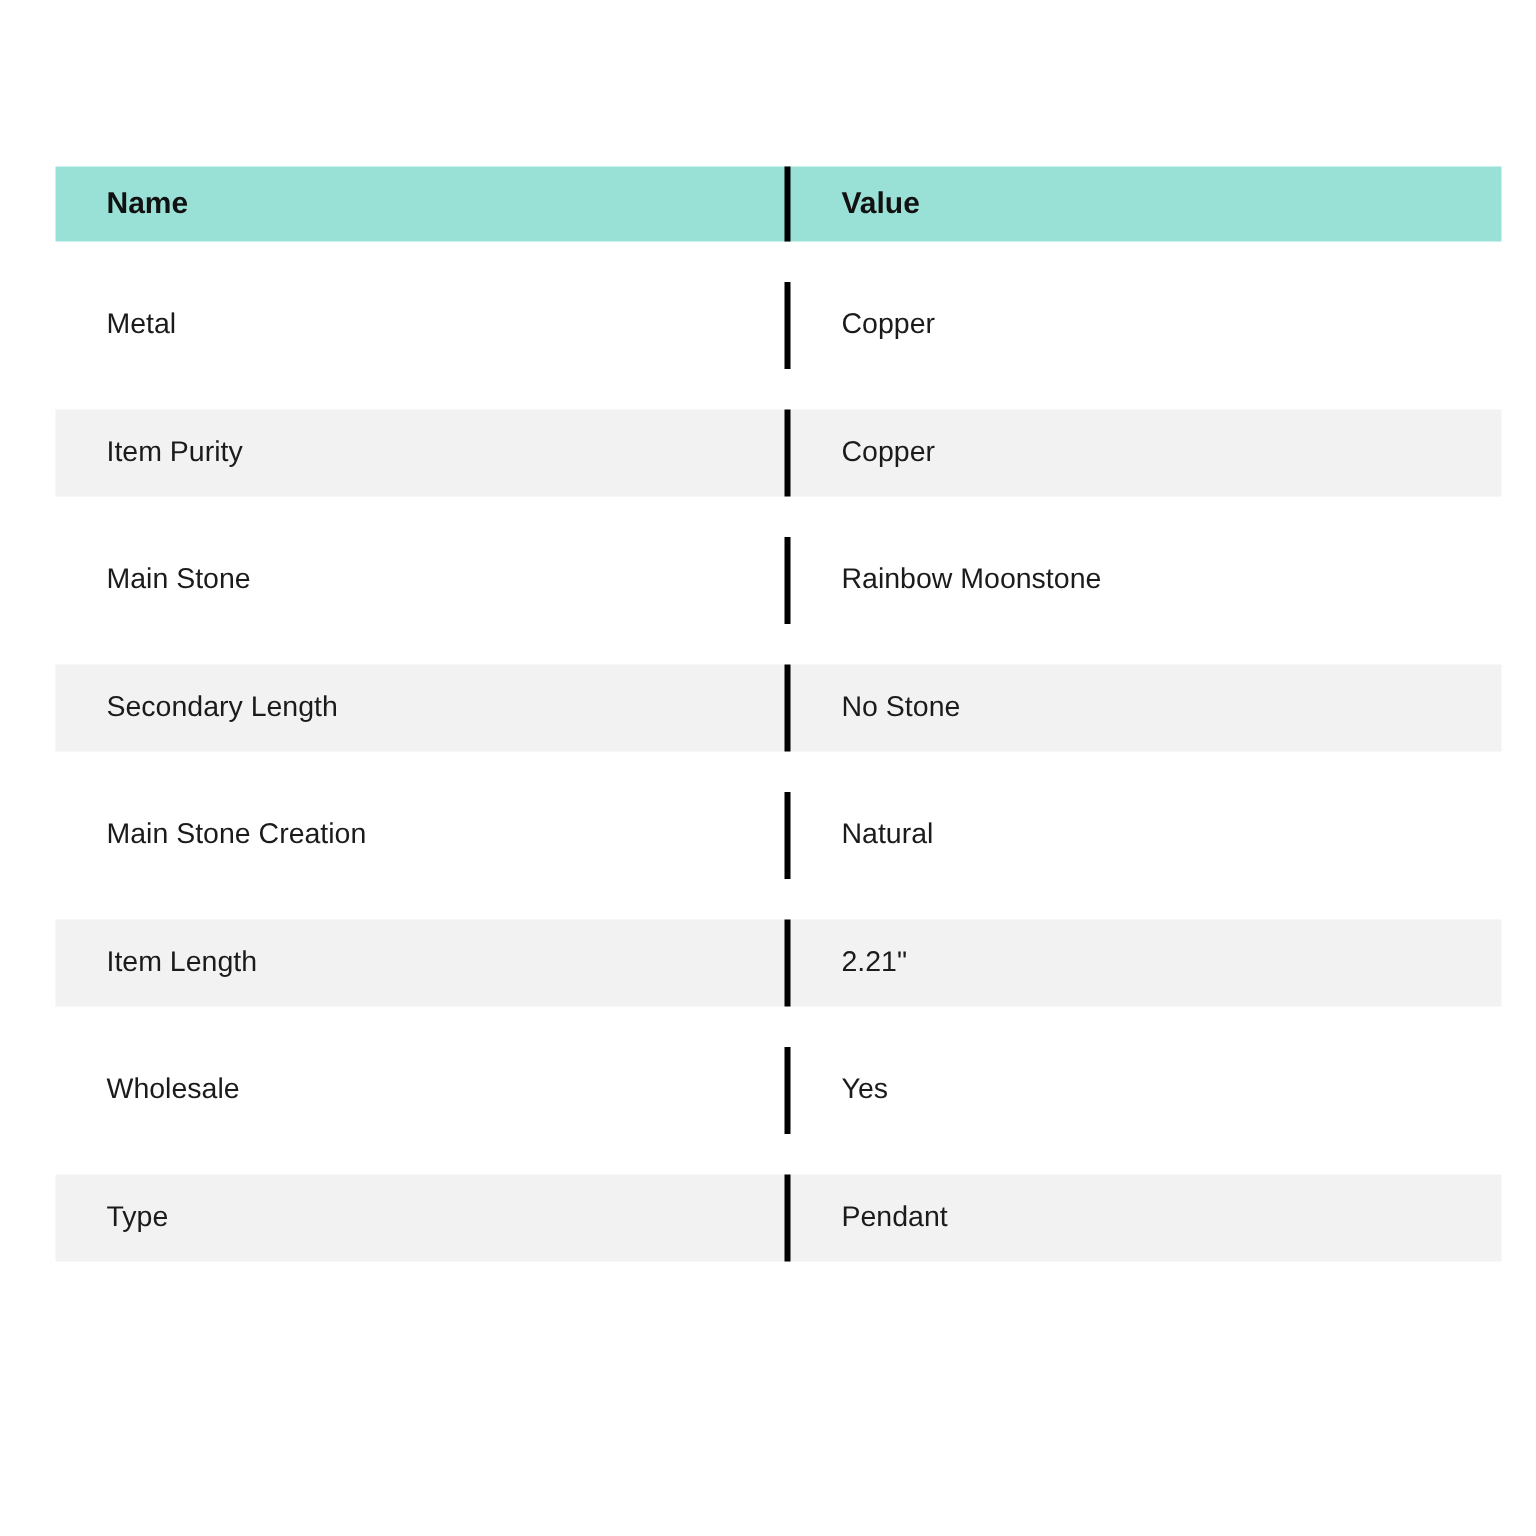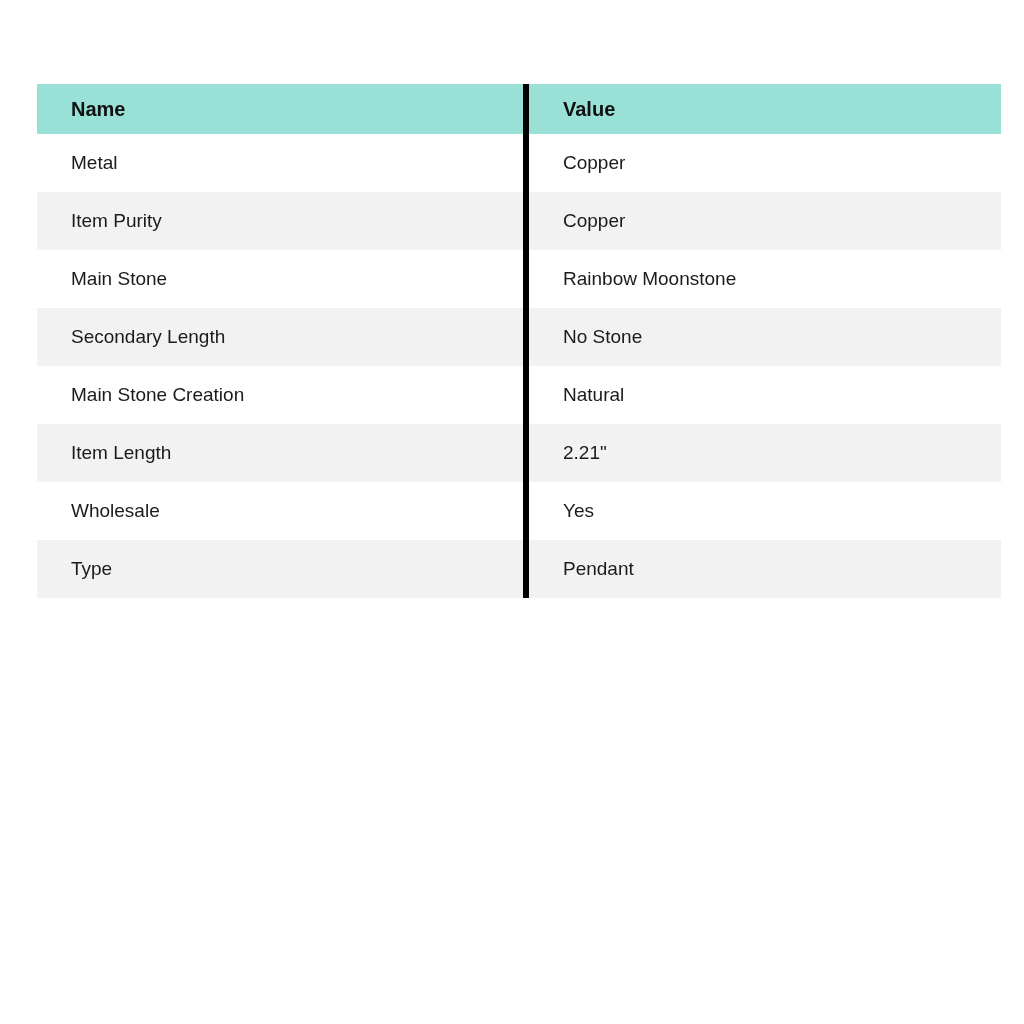--- a/index.html
+++ b/index.html
@@ -12,35 +12,36 @@
   .spec-table {
     position: absolute;
     left: 37px;
     top: 84px;
     width: 964px;
   }
   .row {
     display: flex;
     align-items: stretch;
     width: 100%;
+    margin-top: 27px;
   }
   .cell {
     display: flex;
     align-items: center;
     padding-left: 34px;
     font-size: 19px;
     color: #1b1b1b;
   }
   .cell.name-col {
     width: 486px;
     flex: 0 0 486px;
   }
   .cell.value-col {
     flex: 1 1 auto;
-    border-left: 6px solid #000000;
+    border-left: 4px solid #000000;
   }
   .header-row {
     height: 50px;
     background: #99e1d7;
   }
   .header-row .cell {
     font-weight: 700;
     font-size: 20px;
     color: #111111;
   }

